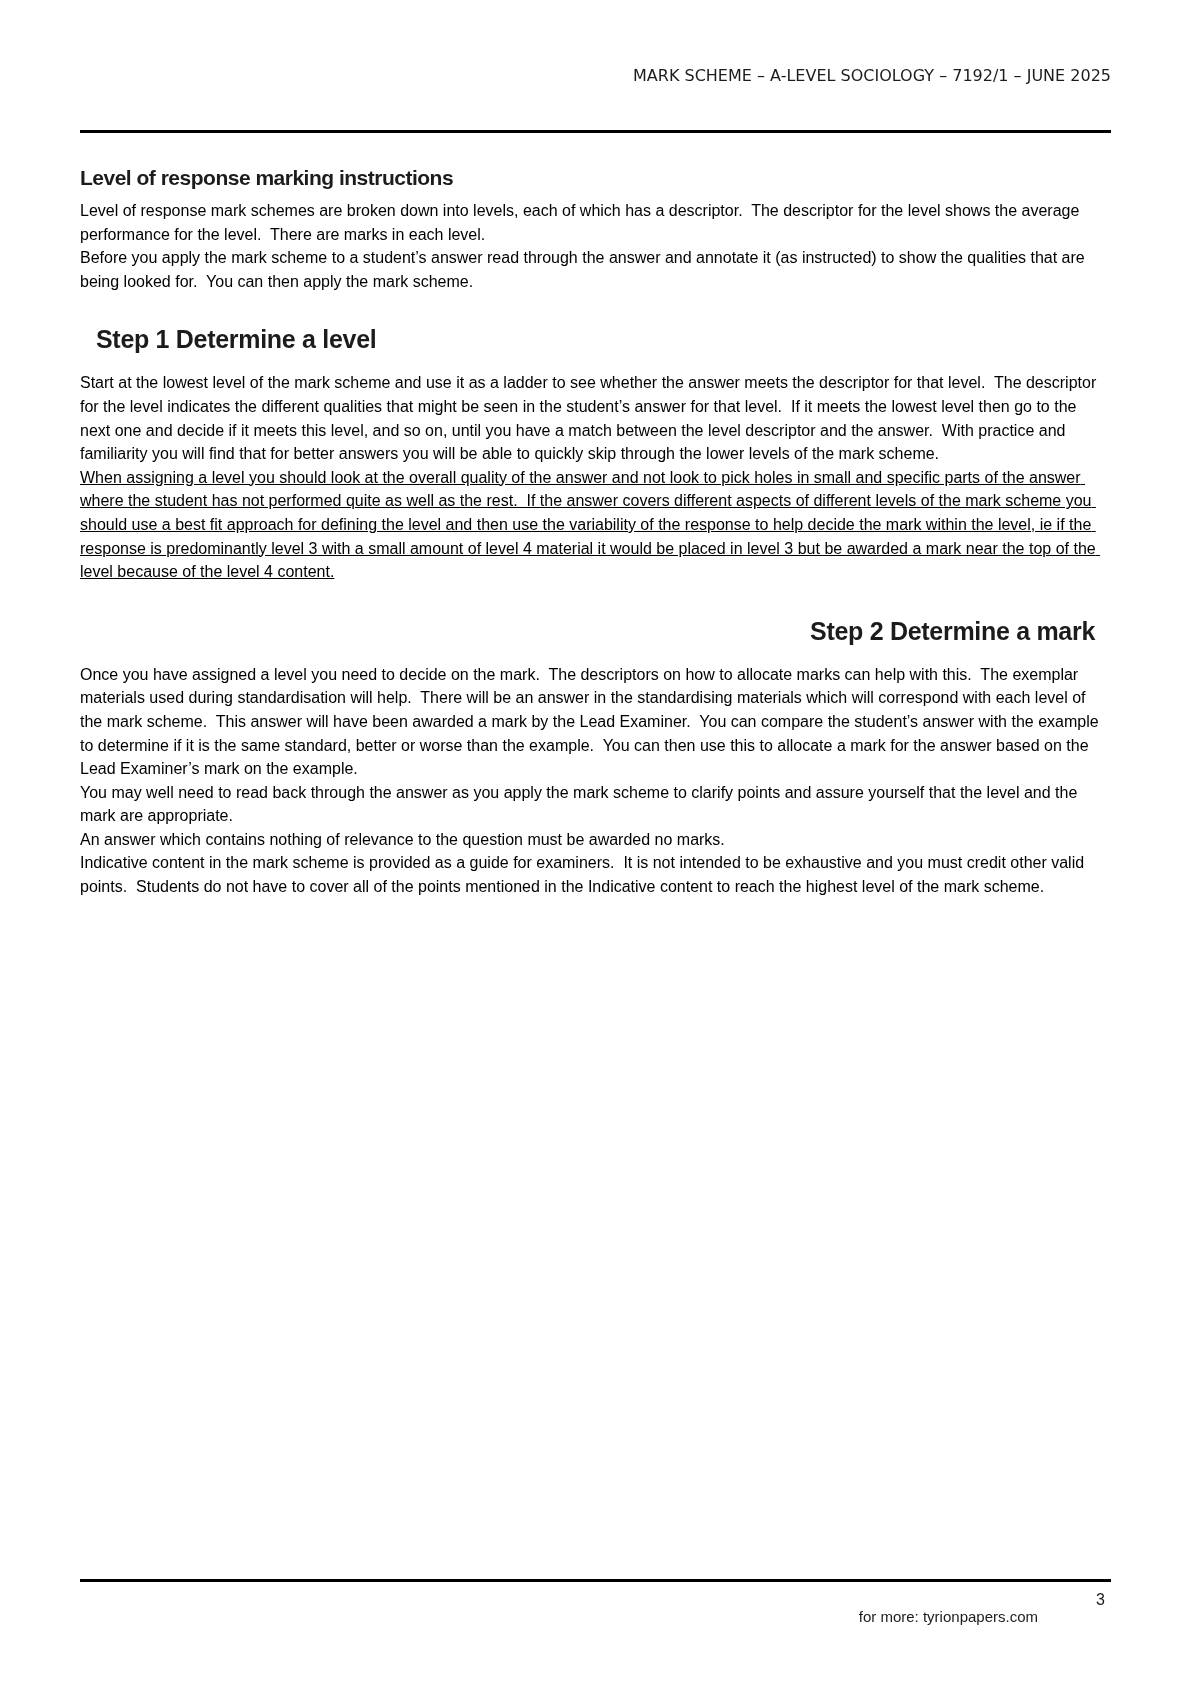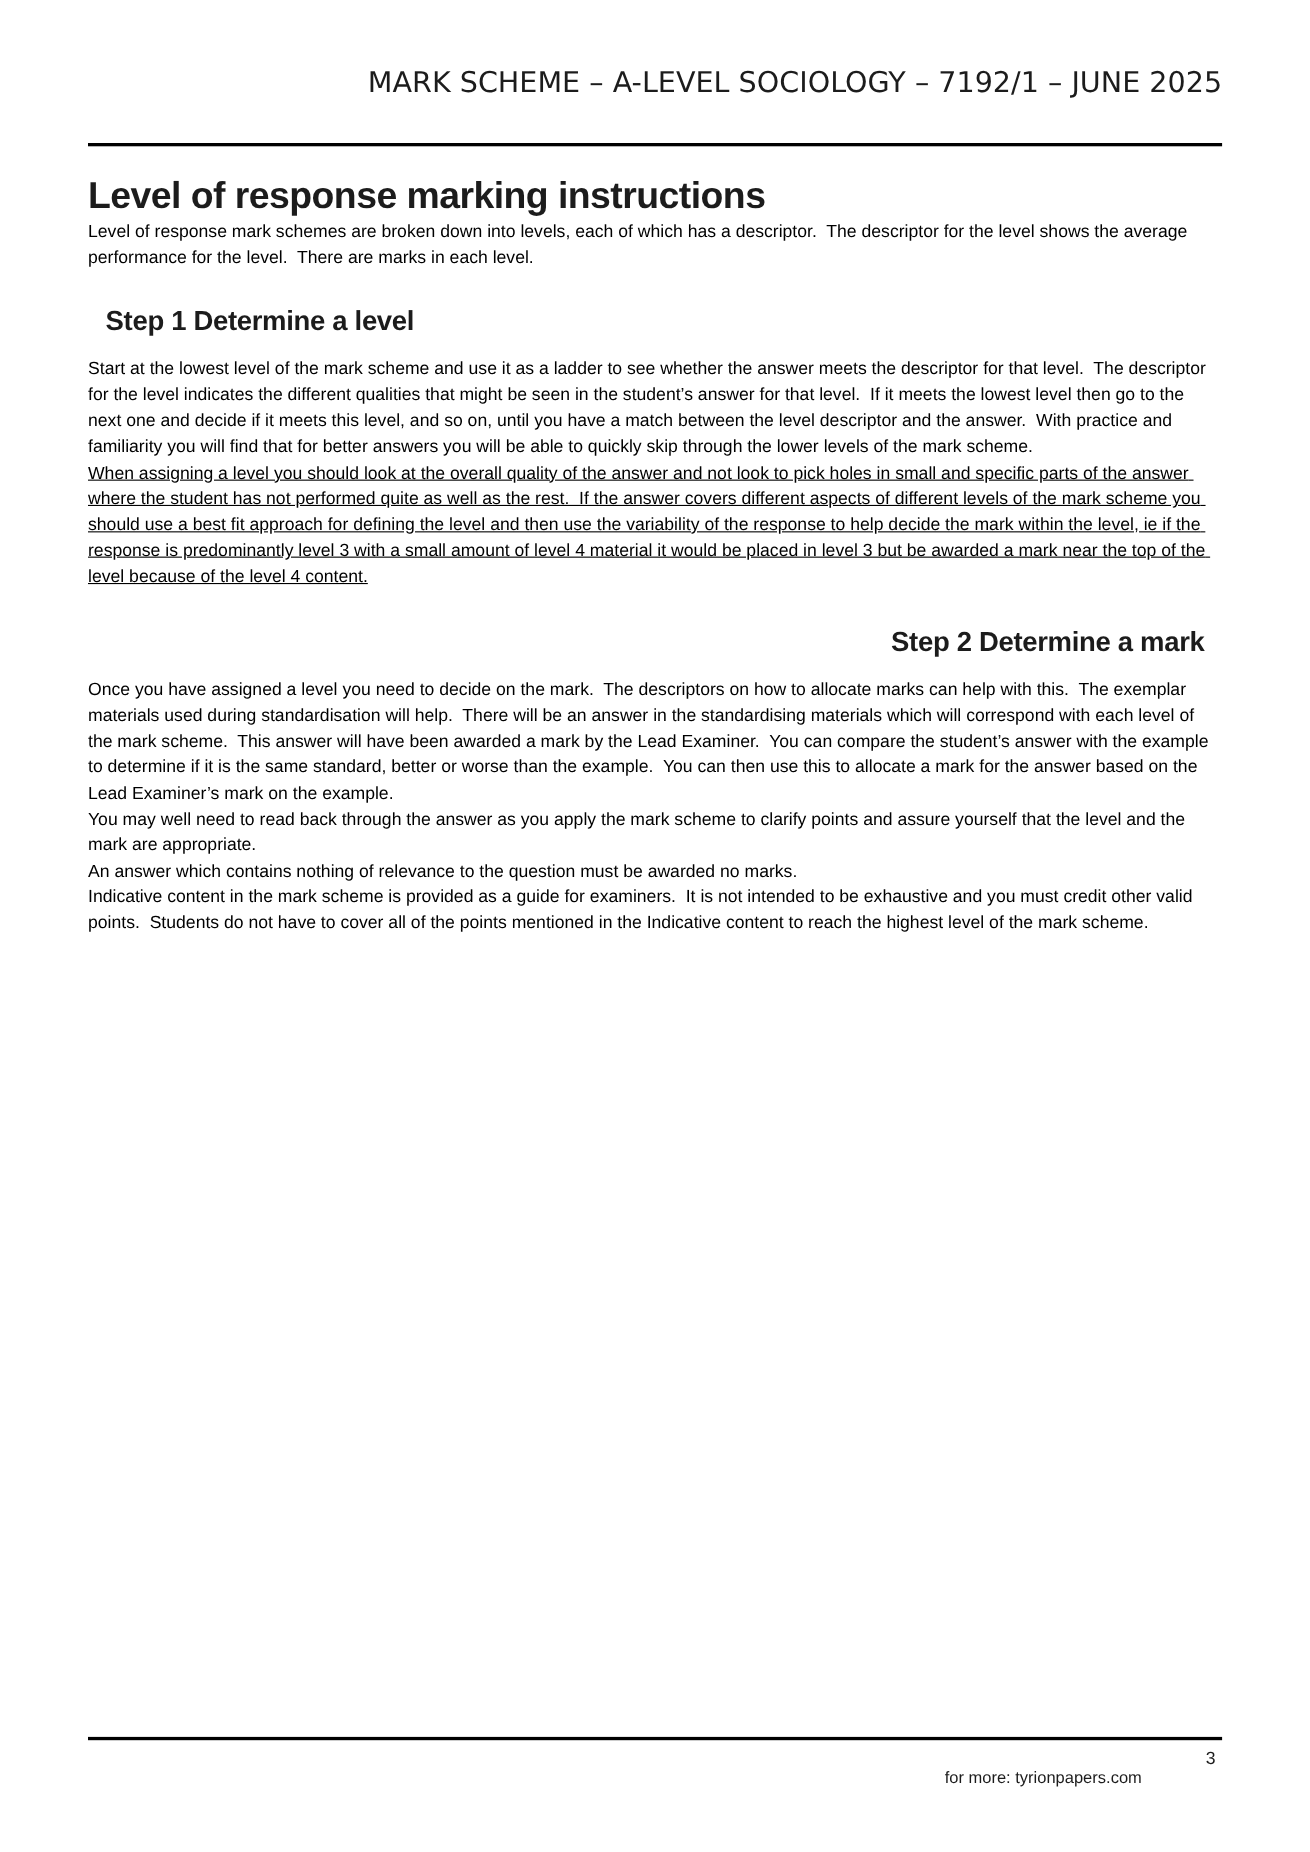--- a/index.html
+++ b/index.html
@@ -15,36 +15,36 @@
   }
   .content {
     position: relative;
     width: 100%;
     height: 100%;
     padding: 0 80px;
   }
   .doc-header {
     padding-top: 64px;
     font-family: "DejaVu Sans", sans-serif;
-    font-size: 26px;
+    font-size: 16px;
     line-height: 24px;
     text-align: right;
     color: #1c1c1c;
     white-space: pre-wrap;
   }
   .rule {
     height: 3px;
     background: #000000;
   }
   .rule-top { margin-top: 42px; }
   .doc-title {
     margin: 24px 0 0 0;
     font-family: "Liberation Sans", sans-serif;
     font-weight: 700;
-    font-size: 34px;
+    font-size: 21px;
     line-height: 42px;
     letter-spacing: -0.5px;
     color: #1c1c1c;
     white-space: pre-wrap;
   }
   .sec-heading {
     margin: 16px;
     font-family: "Liberation Sans", sans-serif;
     font-weight: 700;
     font-size: 25px;
@@ -100,20 +100,21 @@
   <div class="content">
 
     <div class="doc-header">MARK SCHEME – A-LEVEL SOCIOLOGY – 7192/1 – JUNE 2025</div>
 
     <div class="rule rule-top"></div>
 
     <h1 class="doc-title">Level of response marking instructions</h1>
 
     <p class="body p-intro1">Level of response mark schemes are broken down into levels, each of which has a descriptor.  The descriptor for the level shows the average performance for the level.  There are marks in each level.</p>
 
+    <p class="body p-intro2">Before you apply the mark scheme to a student’s answer read through the answer and annotate it (as instructed) to show the qualities that are being looked for.  You can then apply the mark scheme.</p>
 
     <h2 class="sec-heading h-step1">Step 1 Determine a level</h2>
 
     <p class="body p-s1a">Start at the lowest level of the mark scheme and use it as a ladder to see whether the answer meets the descriptor for that level.  The descriptor for the level indicates the different qualities that might be seen in the student’s answer for that level.  If it meets the lowest level then go to the next one and decide if it meets this level, and so on, until you have a match between the level descriptor and the answer.  With practice and familiarity you will find that for better answers you will be able to quickly skip through the lower levels of the mark scheme.</p>
 
     <p class="body p-s1b">When assigning a level you should look at the overall quality of the answer and not look to pick holes in small and specific parts of the answer where the student has not performed quite as well as the rest.  If the answer covers different aspects of different levels of the mark scheme you should use a best fit approach for defining the level and then use the variability of the response to help decide the mark within the level, ie if the response is predominantly level 3 with a small amount of level 4 material it would be placed in level 3 but be awarded a mark near the top of the level because of the level 4 content.</p>
 
     <h2 class="sec-heading h-step2">Step 2 Determine a mark</h2>
 
     <p class="body p-s2a">Once you have assigned a level you need to decide on the mark.  The descriptors on how to allocate marks can help with this.  The exemplar materials used during standardisation will help.  There will be an answer in the standardising materials which will correspond with each level of the mark scheme.  This answer will have been awarded a mark by the Lead Examiner.  You can compare the student’s answer with the example to determine if it is the same standard, better or worse than the example.  You can then use this to allocate a mark for the answer based on the Lead Examiner’s mark on the example.</p>

